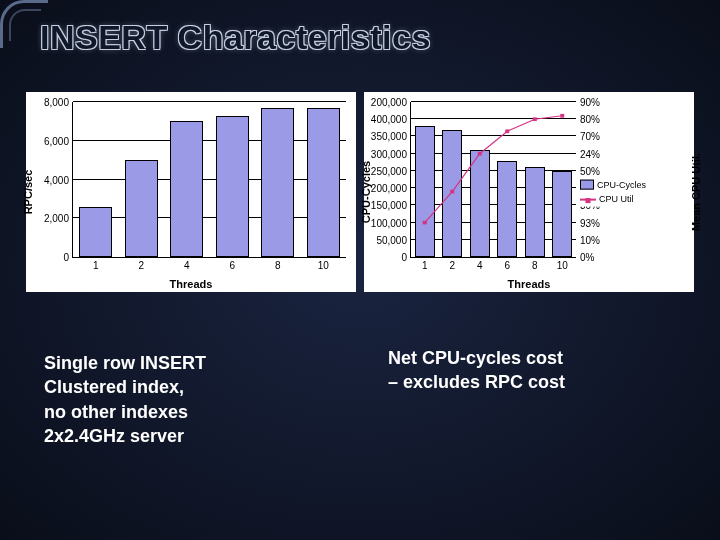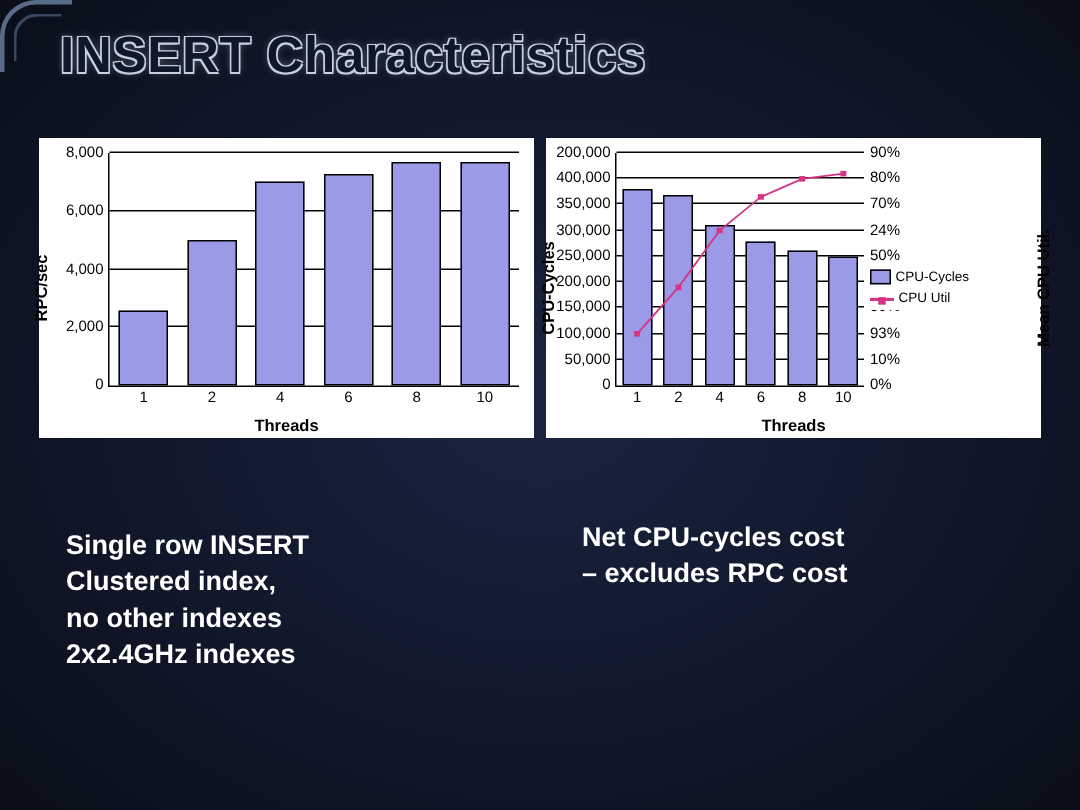--- a/index.html
+++ b/index.html
@@ -259,19 +259,19 @@
       </div>
     </div>
   </div>
 
 </div>
 
 <div class="caption cap-left">
   <div>Single row INSERT</div>
   <div>Clustered index,</div>
   <div>no other indexes</div>
-  <div>2x2.4GHz indexes</div>
+  <div>2x2.4GHz server</div>
 </div>
 
 <div class="caption cap-right">
   <div>Net CPU-cycles cost</div>
   <div>– excludes RPC cost</div>
 </div>
 
 </body></html>

